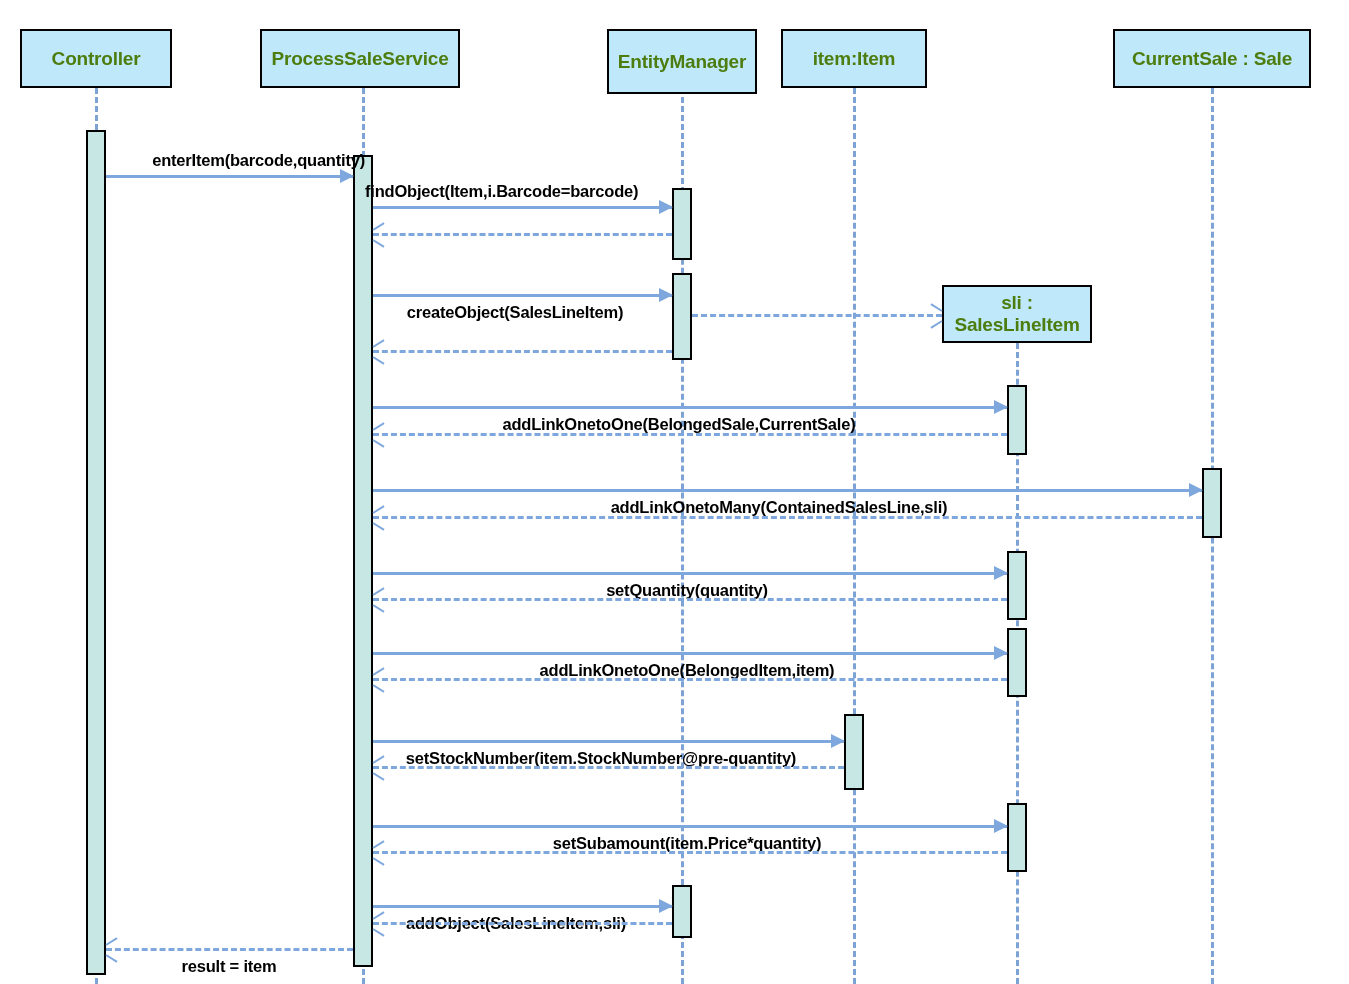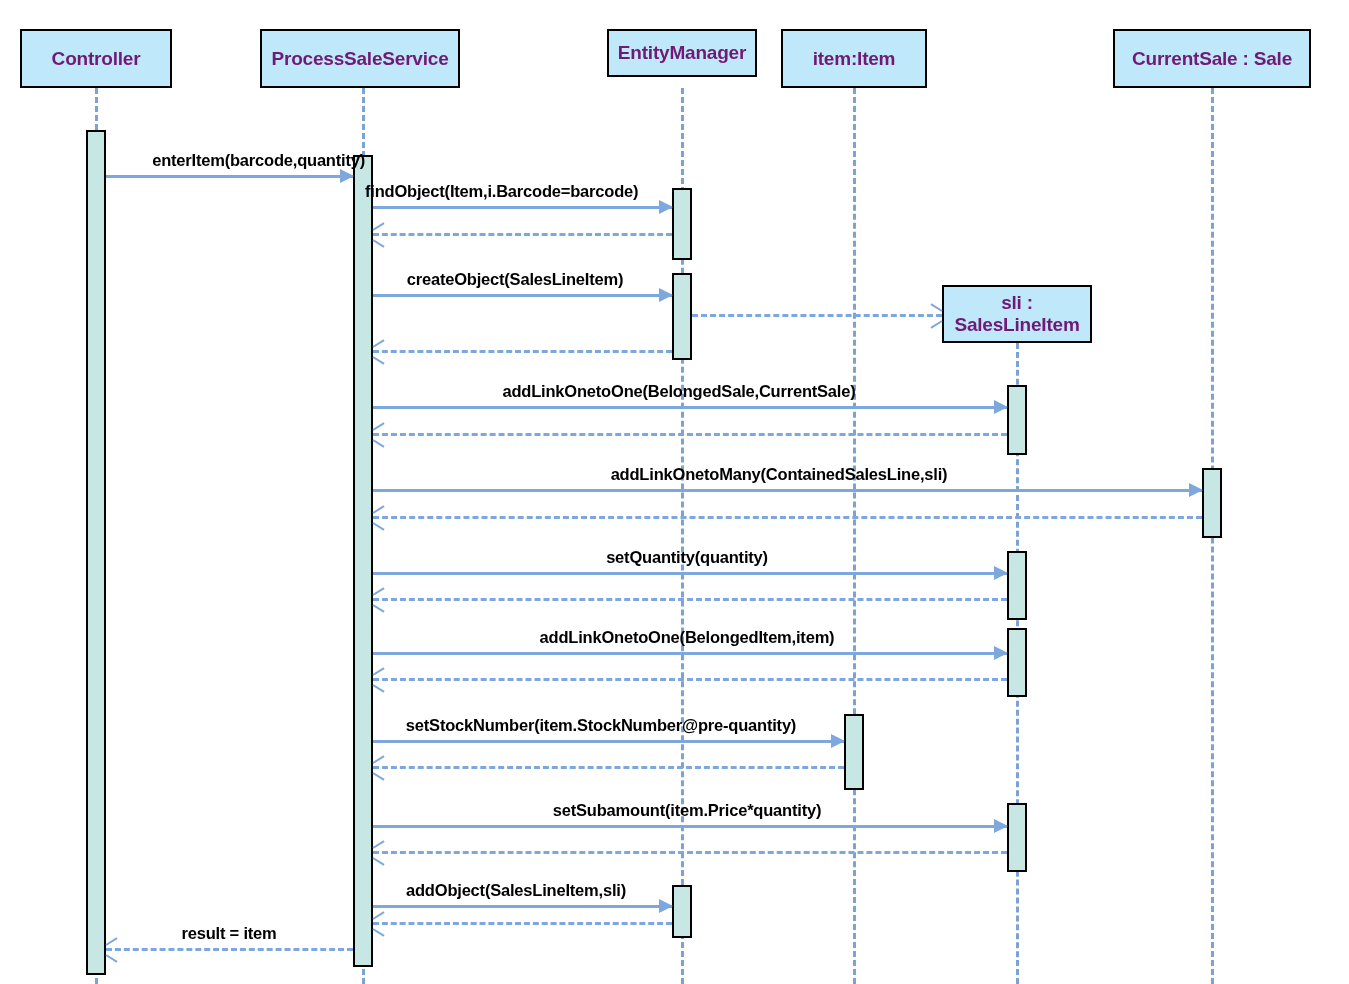--- a/index.html
+++ b/index.html
@@ -21,21 +21,21 @@
     position: absolute;
     box-sizing: border-box;
     background: #bfe9fb;
     border: 2px solid #000000;
     display: flex;
     align-items: center;
     justify-content: center;
     text-align: center;
     font-weight: bold;
     font-size: 19px;
-    color: #701a75;
+    color: #4d7c0f;
     line-height: 1.15;
     letter-spacing: -0.2px;
   }
   .lifeline-dash {
     position: absolute;
     width: 0;
     border-left: 3px dashed #7ca3d4;
   }
   .activation {
     position: absolute;
@@ -80,21 +80,21 @@
   .arrowhead.open::before { top: 1px; transform: rotate(32deg); transform-origin: right center; }
   .arrowhead.open::after  { top: 11px; transform: rotate(-32deg); transform-origin: right center; }
   .msg-label {
     position: absolute;
     font-size: 16.5px;
     font-weight: bold;
     color: #000000;
     white-space: nowrap;
     letter-spacing: -0.2px;
   }
-  .msg-label.center { transform: translateX(-50%); }
+  .msg-label.center { transform: translateX(-50%); margin-top: 33px; }
 </style>
 </head>
 <body>
 
 <div id="diagram">
     <div class="lifeline-dash" style="left: 95px; top: 88px; height: 896px;"></div>
     <div class="lifeline-dash" style="left: 362px; top: 88px; height: 896px;"></div>
     <div class="lifeline-dash" style="left: 681px; top: 88px; height: 896px;"></div>
     <div class="lifeline-dash" style="left: 853px; top: 88px; height: 896px;"></div>
     <div class="lifeline-dash" style="left: 1211px; top: 88px; height: 896px;"></div>
@@ -109,21 +109,21 @@
     <div class="activation" style="left: 1007px; top: 628px; width: 20px; height: 69px;"></div>
     <div class="activation" style="left: 844px; top: 714px; width: 20px; height: 76px;"></div>
     <div class="activation" style="left: 1007px; top: 803px; width: 20px; height: 69px;"></div>
     <div class="activation" style="left: 672px; top: 885px; width: 20px; height: 53px;"></div>
     <div class="lifeline-box" style="left: 20px; top: 29px; width: 152px; height: 59px;">
       <span>Controller</span>
     </div>
     <div class="lifeline-box" style="left: 260px; top: 29px; width: 200px; height: 59px;">
       <span>ProcessSaleService</span>
     </div>
-    <div class="lifeline-box" style="left: 607px; top: 29px; width: 150px; height: 48px;">
+    <div class="lifeline-box" style="left: 607px; top: 29px; width: 150px; height: 65px;">
       <span>EntityManager</span>
     </div>
     <div class="lifeline-box" style="left: 781px; top: 29px; width: 146px; height: 59px;">
       <span>item:Item</span>
     </div>
     <div class="lifeline-box" style="left: 942px; top: 285px; width: 150px; height: 58px;">
       <div><span>sli :</span><br><span>SalesLineItem</span></div>
     </div>
     <div class="lifeline-box" style="left: 1113px; top: 29px; width: 198px; height: 59px;">
       <span>CurrentSale : Sale</span>

